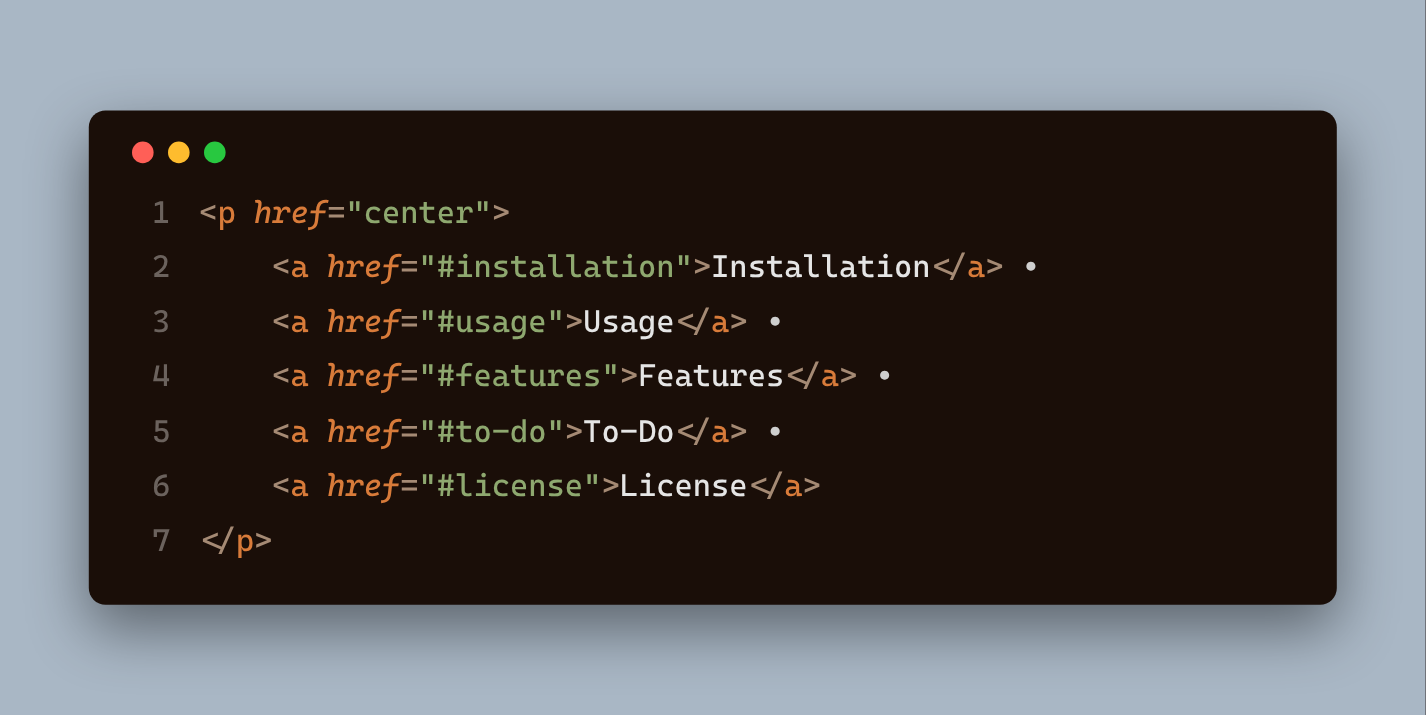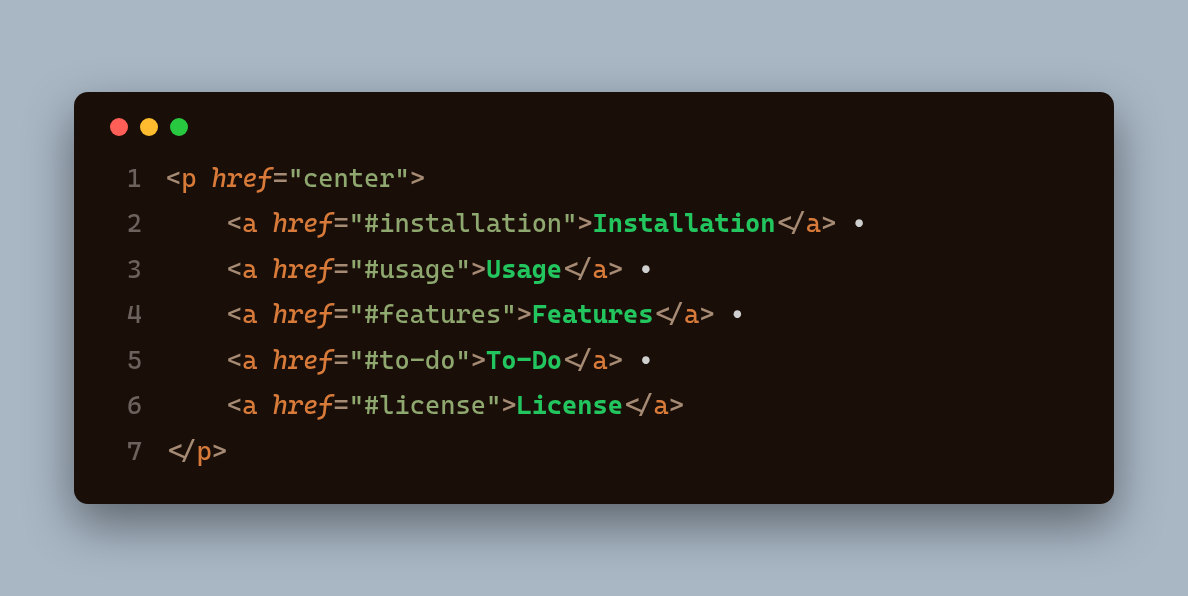--- a/index.html
+++ b/index.html
@@ -43,21 +43,21 @@
       text-align: right;
       color: #6b625d;
       user-select: none;
       margin-right: 24px;
     }
     .tok-bracket { color: #a58a74; }
     .tok-tag     { color: #d87b3a; }
     .tok-attr    { color: #d87b3a; font-style: italic; }
     .tok-eq      { color: #a58a74; }
     .tok-str     { color: #8ea86f; }
-    .tok-text    { color: #22c55e; font-weight: bold; }
+    .tok-text    { color: #e5e5e5; }
     .tok-bullet  { color: #cfcfcf; }
   </style>
 </head>
 <body>
 
 <div class="window">
   <div class="traffic-lights">
     <div class="traffic-light tl-red"></div>
     <div class="traffic-light tl-yellow"></div>
     <div class="traffic-light tl-green"></div>

